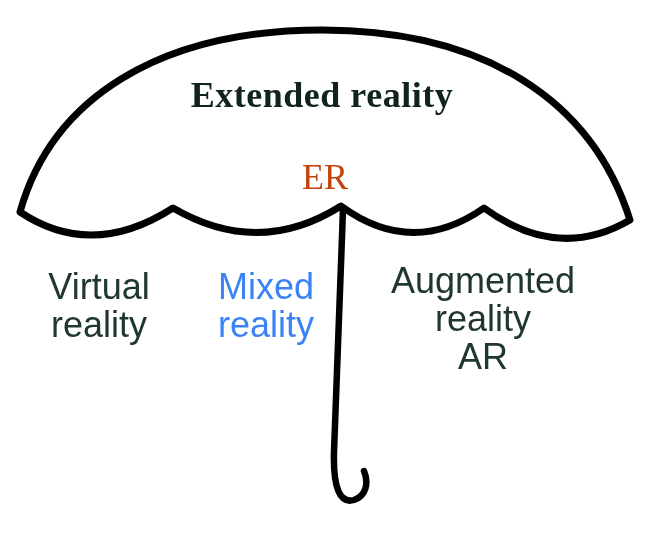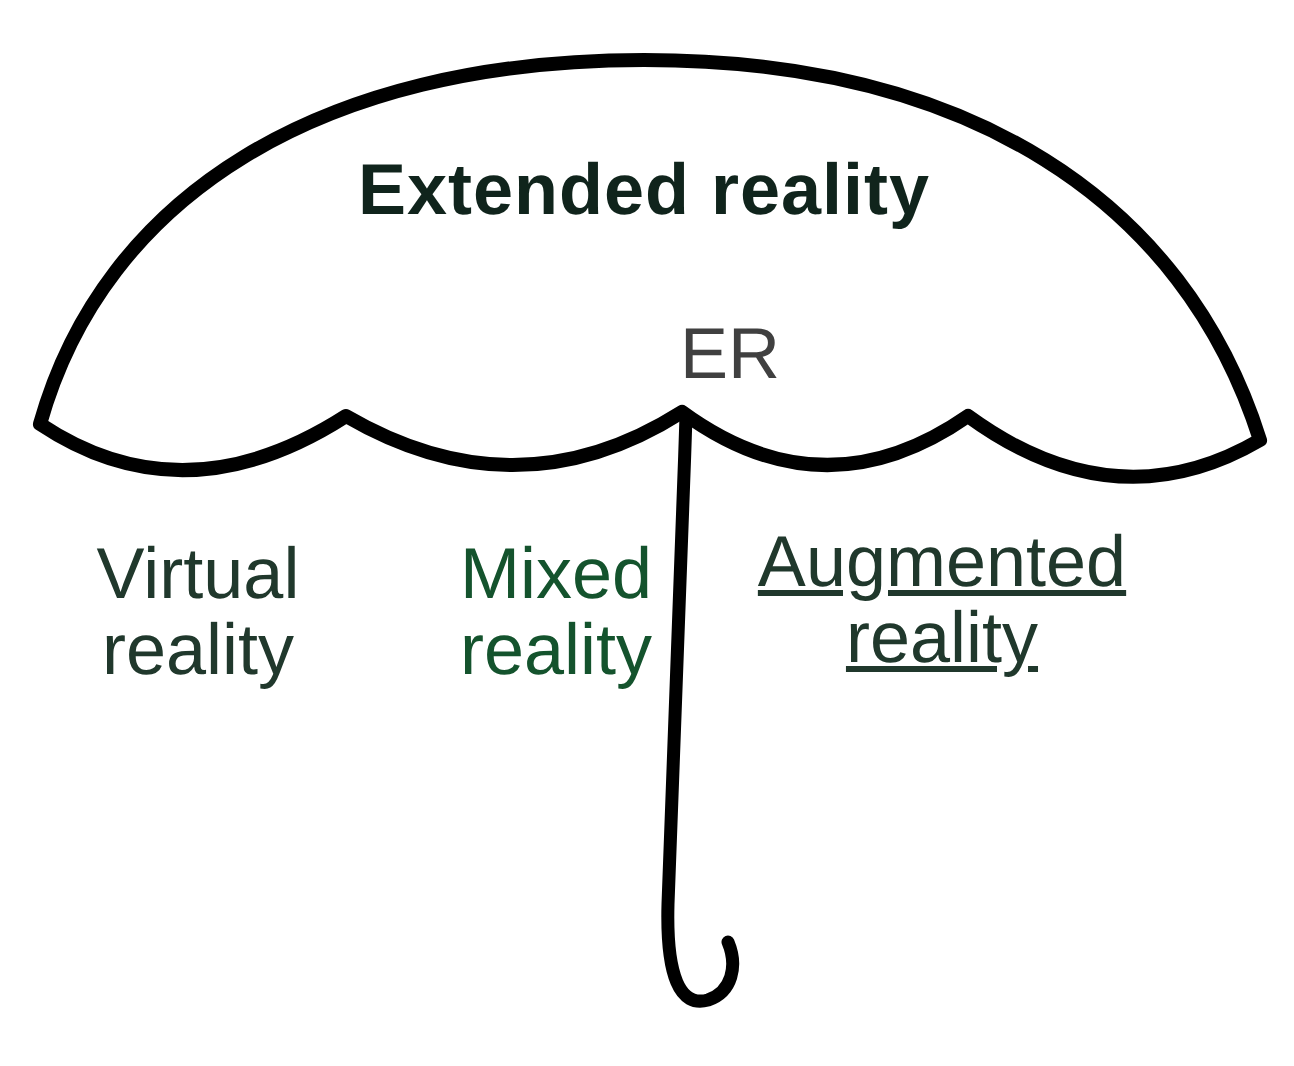--- a/index.html
+++ b/index.html
@@ -35,20 +35,21 @@
     fill: none;
     stroke-width: 6.5;
     stroke-linecap: round;
   }
   .label {
     position: absolute;
     white-space: nowrap;
     transform: translateX(-50%);
     font-size: 36px;
     line-height: 38px;
+    font-family: Liberation Serif, serif;
   }
   .title-label {
     left: 322px;
     top: 76px;
     font-weight: bold;
     letter-spacing: 0.5px;
   }
   .abbr-label {
     left: 325px;
     top: 158px;
@@ -59,21 +60,21 @@
     display: flex;
     flex-direction: column;
     align-items: center;
     text-align: right;
     font-size: 36px;
     line-height: 38px;
     white-space: nowrap;
   }
   .category-vr { left: 99px;  top: 268px; }
   .category-mr { left: 266px; top: 268px; }
-  .category-ar { left: 471px; top: 262px; text-decoration: underline; }
+  .category-ar { left: 483px; top: 262px; }
 </style>
 </head>
 <body>
 
 <div class="canvas" style="background-color: rgb(255, 255, 255);">
 
   <svg class="umbrella-svg" viewBox="0 0 647 533" xmlns="http://www.w3.org/2000/svg">
 
     <path class="canopy" d="M 20 212
              C 52 98 160 30 322 30
@@ -85,30 +86,31 @@
              Z" stroke="#000000"></path>
 
     <path class="handle" d="M 343 208
              C 340 300 336 395 334 452
              C 333 488 340 504 354 500
              C 366 496 369 483 364 471" stroke="#000000"></path>
   </svg>
 
   <div class="label title-label" style="color: rgb(16, 36, 28);">Extended reality</div>
 
-  <div class="label abbr-label" style="color: #404040; margin-left: 40px;">ER</div>
+  <div class="label abbr-label" style="color: #c2410c;">ER</div>
 
   <div class="category category-vr" style="color: rgb(32, 56, 44);">
     <span>Virtual</span>
     <span>reality</span>
   </div>
 
-  <div class="category category-mr" style="color: #14532d; margin-left: 12px;">
+  <div class="category category-mr" style="color: #3b82f6;">
     <span>Mixed</span>
     <span>reality</span>
   </div>
 
   <div class="category category-ar" style="color: rgb(32, 56, 44);">
     <span>Augmented</span>
     <span>reality</span>
+    <span>AR</span>
   </div>
 
 </div>
 
 </body></html>

